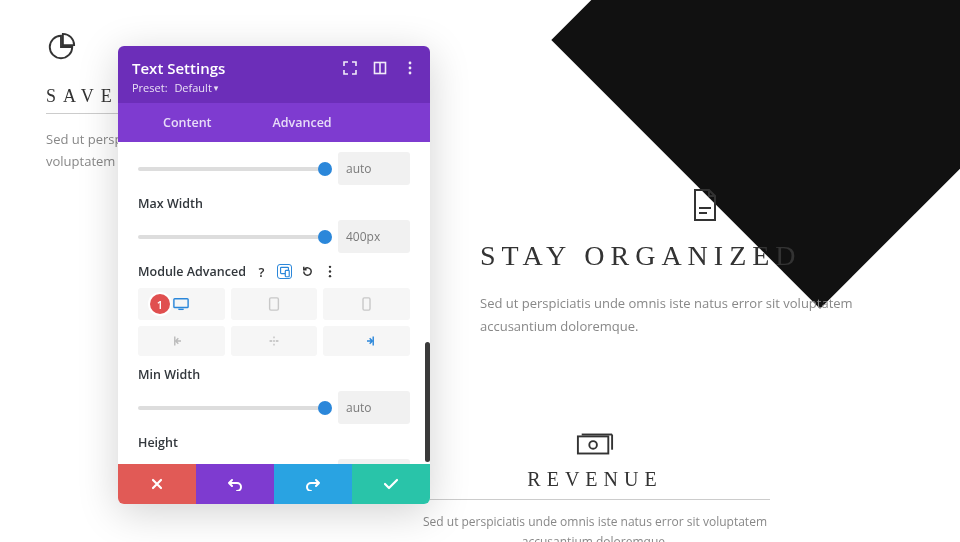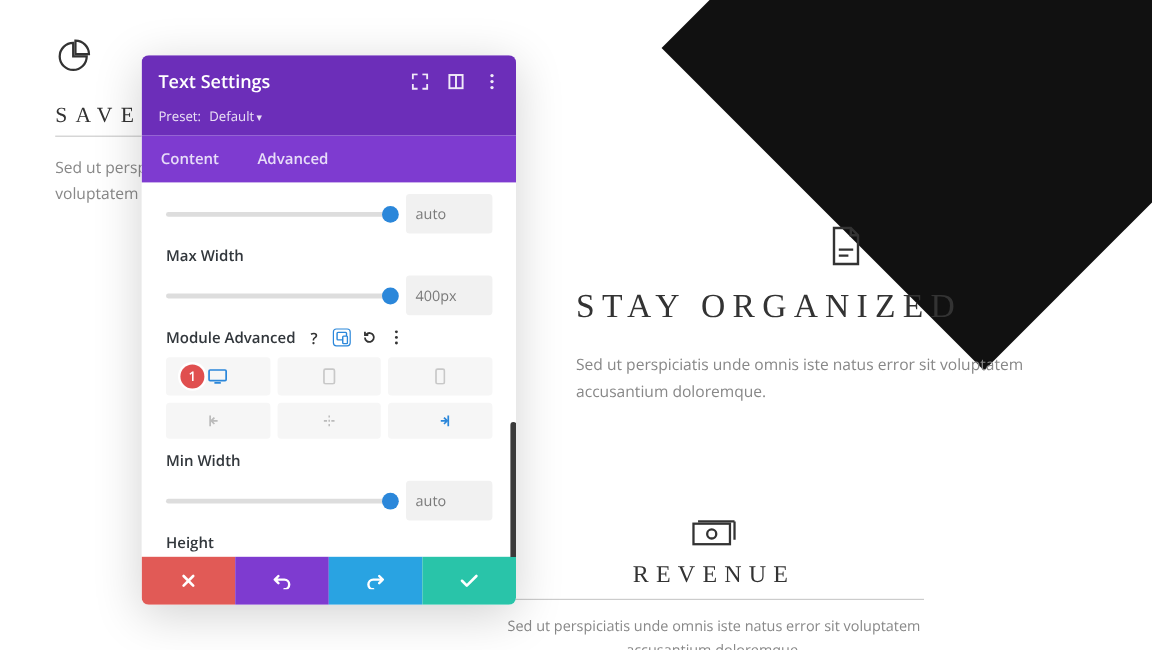--- a/index.html
+++ b/index.html
@@ -42,25 +42,25 @@
     width: 312px; height: 458px;
     background: #fff;
     border-radius: 6px;
     box-shadow: 0 8px 40px rgba(0,0,0,.18);
     overflow: hidden;
     display: flex; flex-direction: column;
     z-index: 10;
   }
   .modal-header { background: #6c2eb9; color: #fff; padding: 12px 14px 8px; }
   .modal-title { font-size: 15px; font-weight: 600; }
-  .modal-preset { font-size: 11px; opacity: .85; margin-top: 12px; display:flex; align-items:center; gap:2px;}
+  .modal-preset { font-size: 11px; opacity: .85; margin-top: 2px; display:flex; align-items:center; gap:2px;}
   .modal-header-icons { position:absolute; right:12px; top:14px; display:flex; gap:14px; }
   .modal-header-icons span { width:16px; height:16px; display:flex; align-items:center; justify-content:center; cursor:pointer; opacity:.9;}
   .modal-tabs { background: #7e3bd0; display:flex; }
-  .modal-tab { flex: 0 0 auto; padding: 11px 16px; color:#e7dcf8; font-size:12.5px; font-weight:600; cursor:pointer; }
+  .modal-tab { flex: 0 0 auto; padding: 11px 16px; color:#e7dcf8; font-size:12.5px; font-weight:600; cursor:pointer;margin-left:29px; }
   .modal-tab.active { color:#fff; background:#6c2eb9; }
 
   .modal-body { flex:1; overflow:auto; padding: 10px 20px 4px; font-size: 12.5px; color:#333; position:relative; }
   .modal-body::-webkit-scrollbar{width:0;}
   .section-title { font-weight:600; font-size:12.5px; color:#32373c; margin: 10px 0 8px; display:flex; align-items:center; gap:8px;}
   .title-icons { display:inline-flex; gap:8px; align-items:center;}
   .title-icons .ico { width:15px; height:15px; display:flex; align-items:center; justify-content:center; color:#333; font-size:13px; cursor:pointer;}
   .title-icons .ico.hl { color:#2b87da; border:1px solid #2b87da; border-radius:3px; padding:1px;}
 
   .slider-row { display:flex; align-items:center; gap:12px; margin-bottom:8px;}

